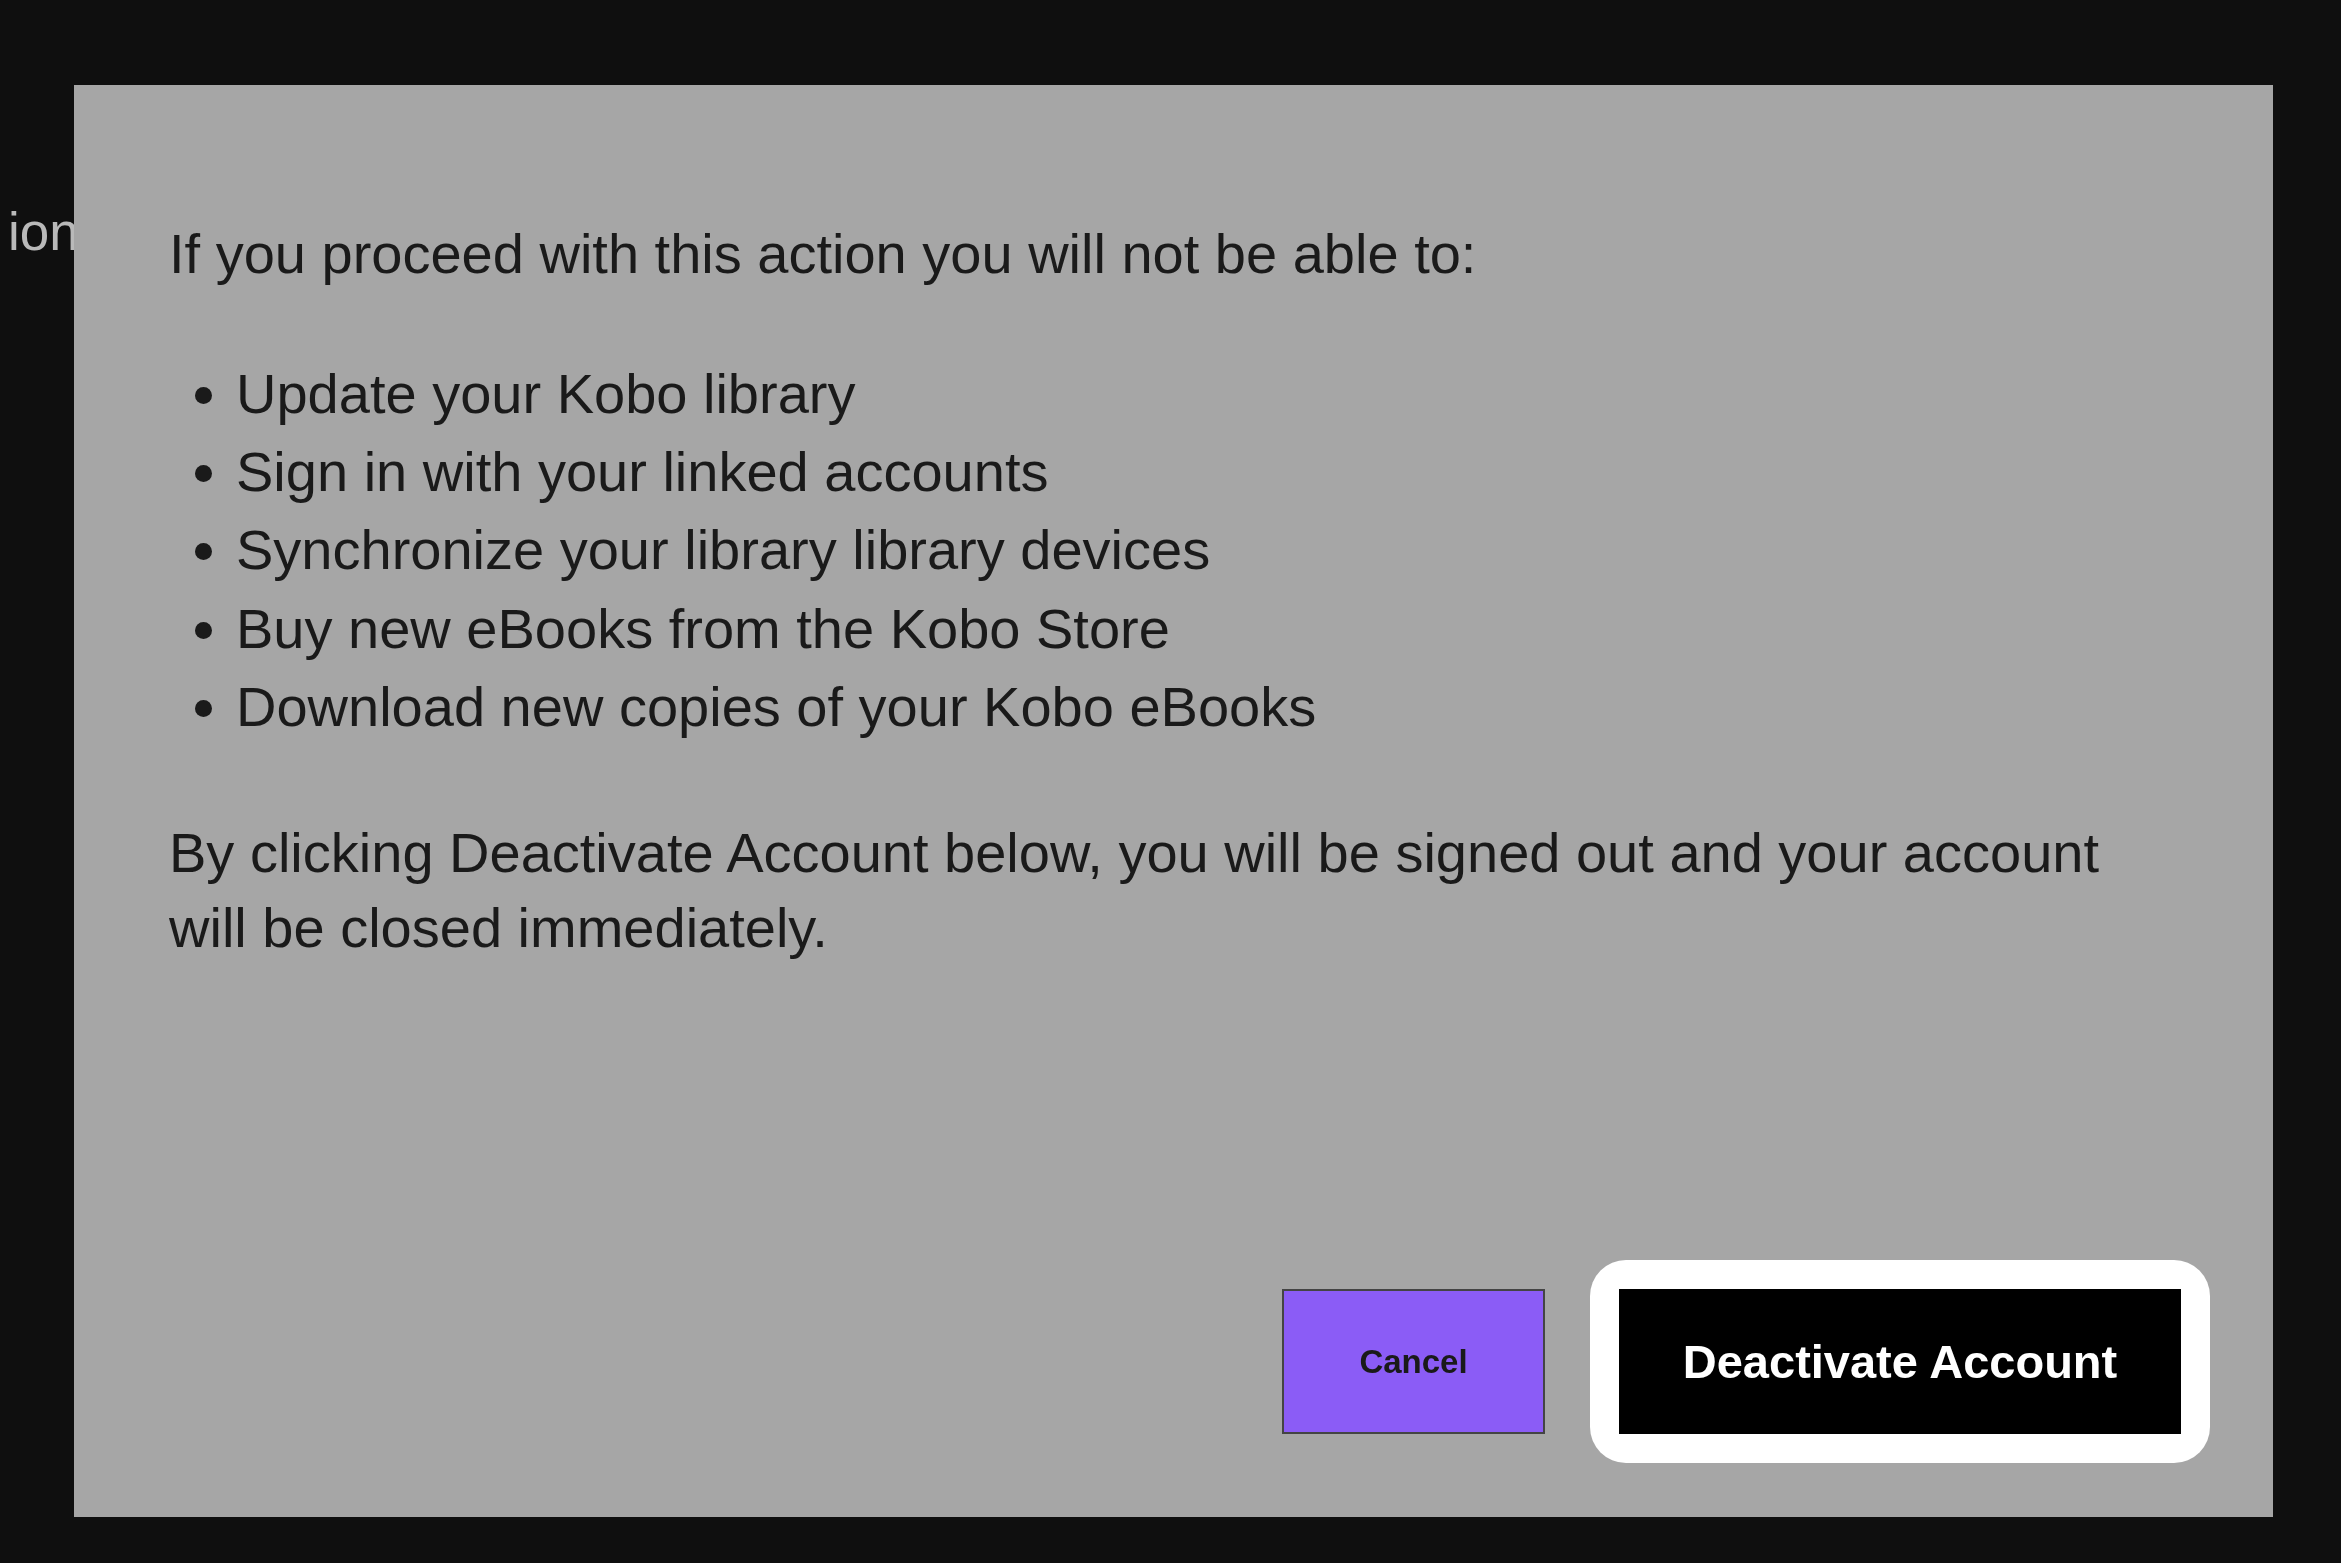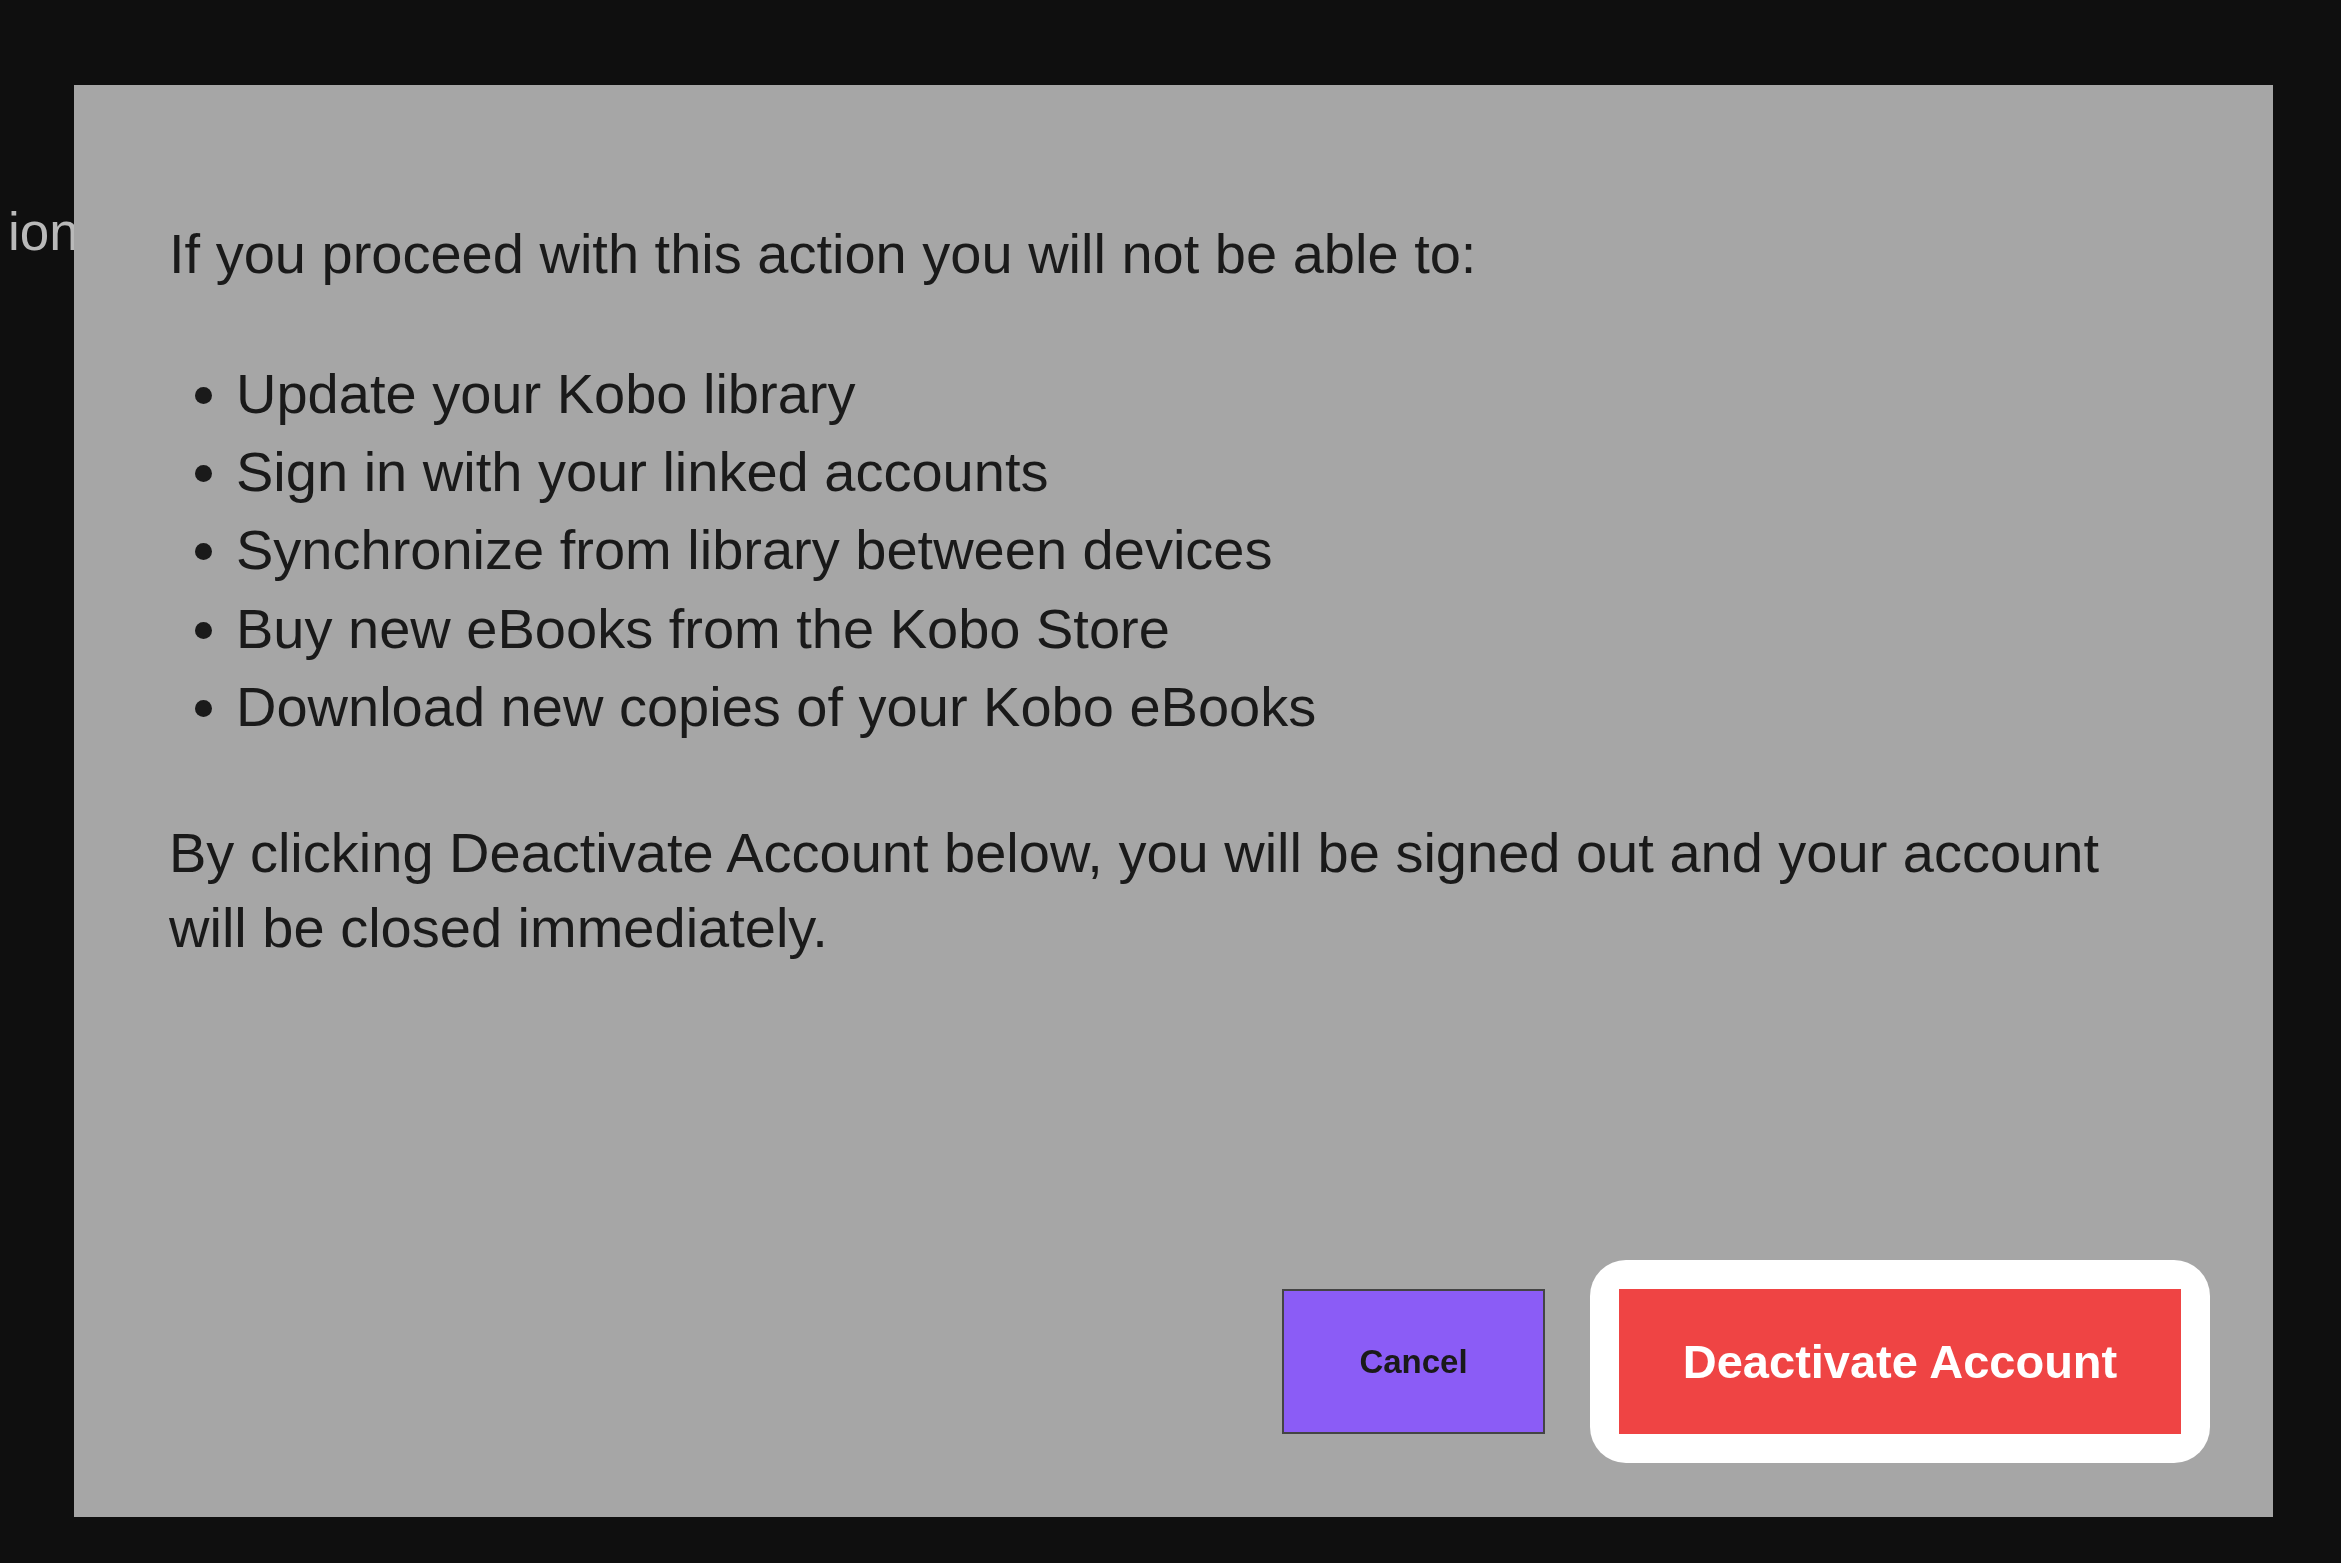--- a/index.html
+++ b/index.html
@@ -94,41 +94,41 @@
 
   .highlight-wrap {
     background: #ffffff;
     border-radius: 36px;
     padding: 29px;
   }
 
   .btn-primary {
     width: 562px;
     height: 145px;
-    background: #ef4444;
+    background: #000000;
     border: none;
     color: #ffffff;
     font-size: 47px;
     font-weight: 700;
   }
 </style>
 </head>
 <body>
 
 <div class="bg-fragment">ion</div>
 
 <div class="modal">
 
 
   <p class="intro">If you proceed with this action you will not be able to:</p>
 
   <ul class="warn-list">
     <li>Update your Kobo library</li>
     <li>Sign in with your linked accounts</li>
-    <li>Synchronize from library between devices</li>
+    <li>Synchronize your library library devices</li>
     <li>Buy new eBooks from the Kobo Store</li>
     <li>Download new copies of your Kobo eBooks</li>
   </ul>
 
   <p class="outro">By clicking Deactivate Account below, you will be signed out and your account will be closed immediately.</p>
 
   <div class="button-row">
 
     <button class="btn btn-cancel">Cancel</button>
 

